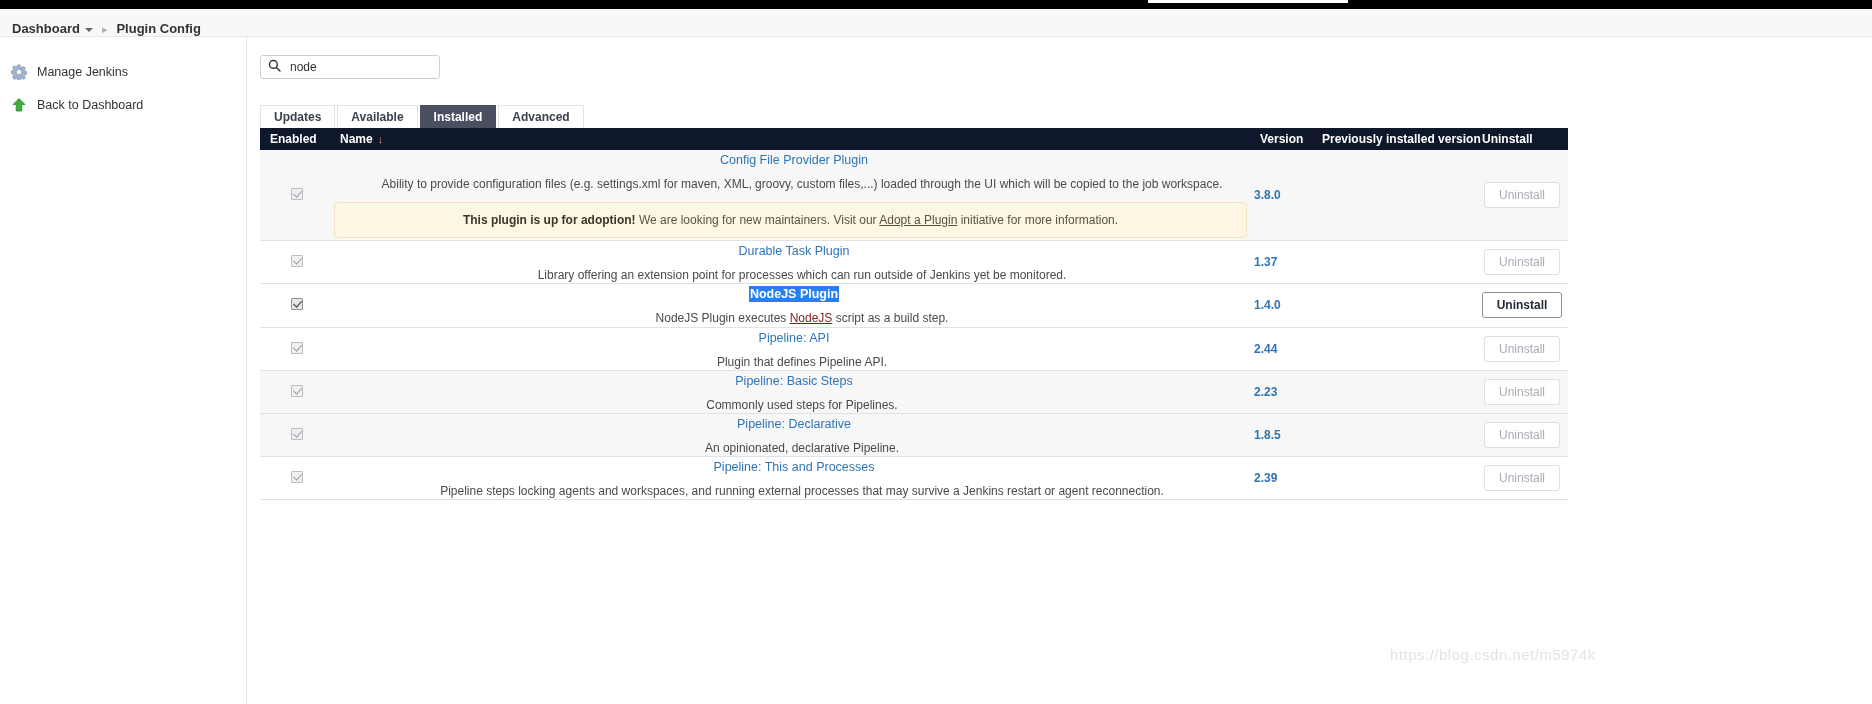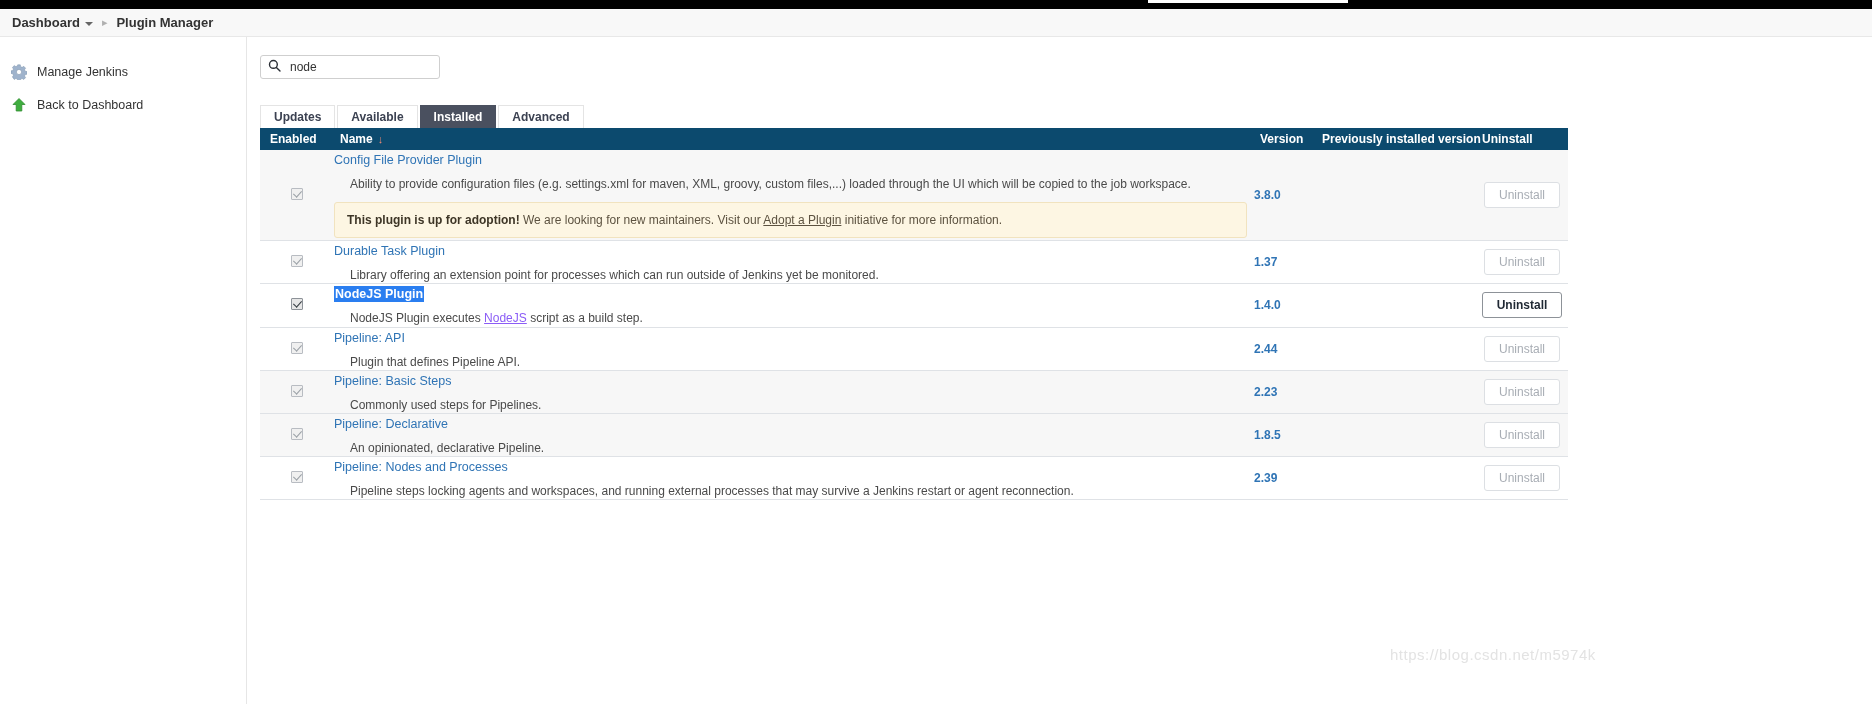--- a/index.html
+++ b/index.html
@@ -24,21 +24,21 @@
     width: 200px; height: 3px;
     background: #ffffff;
   }
 
   
   .breadcrumb-bar {
     position: absolute; top: 9px; left: 0;
     width: 1872px; height: 28px;
     background: #f8f8f8;
     border-bottom: 1px solid #e8e8e8;
-    display: flex; align-items: center;
+    display: flex; align-items: flex-end;
     padding-left: 12px;
     font-size: 13px; font-weight: bold;
     color: #333333;
   }
   .bc-item { color: #333; text-decoration: none; }
   .bc-caret {
     display: inline-block; margin-left: 5px;
     width: 0; height: 0;
     border-left: 4px solid transparent;
     border-right: 4px solid transparent;
@@ -118,21 +118,21 @@
     border-color: #4a505f;
   }
 
   
   .ptable {
     width: 1308px;
     border-collapse: collapse;
     table-layout: fixed;
   }
   .ptable thead th {
-    background: #0c4a6e;
+    background: #0f172a;
     color: #ffffff;
     font-size: 12px;
     font-weight: bold;
     text-align: left;
     height: 22px;
     padding: 0 6px;
     white-space: nowrap;
   }
   .th-enabled  { width: 74px; padding-left: 10px !important; }
   .th-name     { width: 920px; }
@@ -140,21 +140,21 @@
   .th-prev     { width: 160px; }
   .th-uninst   { width: 92px; }
 
   .sort-arrow { color: #ef8a75; margin-left: 5px; font-size: 11px; }
 
   .ptable tbody tr { border-bottom: 1px solid #dfe2e6; }
   .ptable tbody tr.alt { background: #f7f7f7; }
   .ptable tbody td { vertical-align: middle; padding: 0; }
 
   .cell-enabled { text-align: center; }
-  .cell-name    { padding: 9px 6px 10px 6px; }
+  .cell-name    { padding: 9px 6px 10px 6px; text-align: center; }
   .cell-version {
     font-size: 12px; color: #2f74b5; font-weight: bold;
     padding-left: 4px;
   }
   .cell-prev    { }
   .cell-uninst  { text-align: center; padding-right: 6px; }
 
   
   .chk {
     width: 12px; height: 12px;
@@ -188,21 +188,21 @@
     padding: 1px 1px;
     font-weight: bold;
   }
   .plugin-desc {
     margin: 8px 0 0 16px;
     font-size: 12px;
     color: #4a4a4a;
     line-height: 1.35;
   }
   .plugin-desc a {
-    color: #8b5cf6;
+    color: #7f1d1d;
     text-decoration: underline;
   }
 
   
   .adopt-box {
     margin: 10px 0 2px 0;
     background: #fdf6e3;
     border: 1px solid #f1e3bf;
     border-radius: 3px;
     padding: 10px 12px;
@@ -248,21 +248,21 @@
 
 <div class="chrome-strip">
   <div class="chrome-tab"></div>
 </div>
 
 <div class="breadcrumb-bar">
   <a class="bc-item" href="#">
     <span>Dashboard</span><span class="bc-caret"></span>
   </a>
   <span class="bc-sep">▸</span>
-  <span class="bc-item">Plugin Manager</span>
+  <span class="bc-item">Plugin Config</span>
 </div>
 
 <div class="sidebar">
 
   <a class="side-item" href="#">
     <span class="side-icon">
       <svg width="16" height="16" viewBox="0 0 16 16">
         <g fill="#9fb3cc" stroke="#7f95ad" stroke-width="0.5">
           <path d="M6.7 0.8h2.6l0.35 1.9 1.5 0.65 1.6-1.05 1.85 1.85-1.05 1.6 0.65 1.5 1.9 0.35v2.6l-1.9 0.35-0.65 1.5 1.05 1.6-1.85 1.85-1.6-1.05-1.5 0.65-0.35 1.9H6.7l-0.35-1.9-1.5-0.65-1.6 1.05L1.4 12.9l1.05-1.6-0.65-1.5L0 9.45v-2.6l1.8-0.35 0.65-1.5L1.4 3.4 3.25 1.55l1.6 1.05 1.5-0.65z"></path>
         </g>
@@ -408,21 +408,21 @@
         <td class="cell-uninst">
           <button class="btn-uninstall">Uninstall</button>
         </td>
       </tr>
 
       <tr>
         <td class="cell-enabled">
           <span class="chk"></span>
         </td>
         <td class="cell-name">
-          <a class="plugin-title" href="#">Pipeline: Nodes and Processes</a>
+          <a class="plugin-title" href="#">Pipeline: This and Processes</a>
           <div class="plugin-desc">Pipeline steps locking agents and workspaces, and running external processes that may survive a Jenkins restart or agent reconnection.</div>
         </td>
         <td class="cell-version">2.39</td>
         <td class="cell-prev"></td>
         <td class="cell-uninst">
           <button class="btn-uninstall">Uninstall</button>
         </td>
       </tr>
 
     </tbody>

